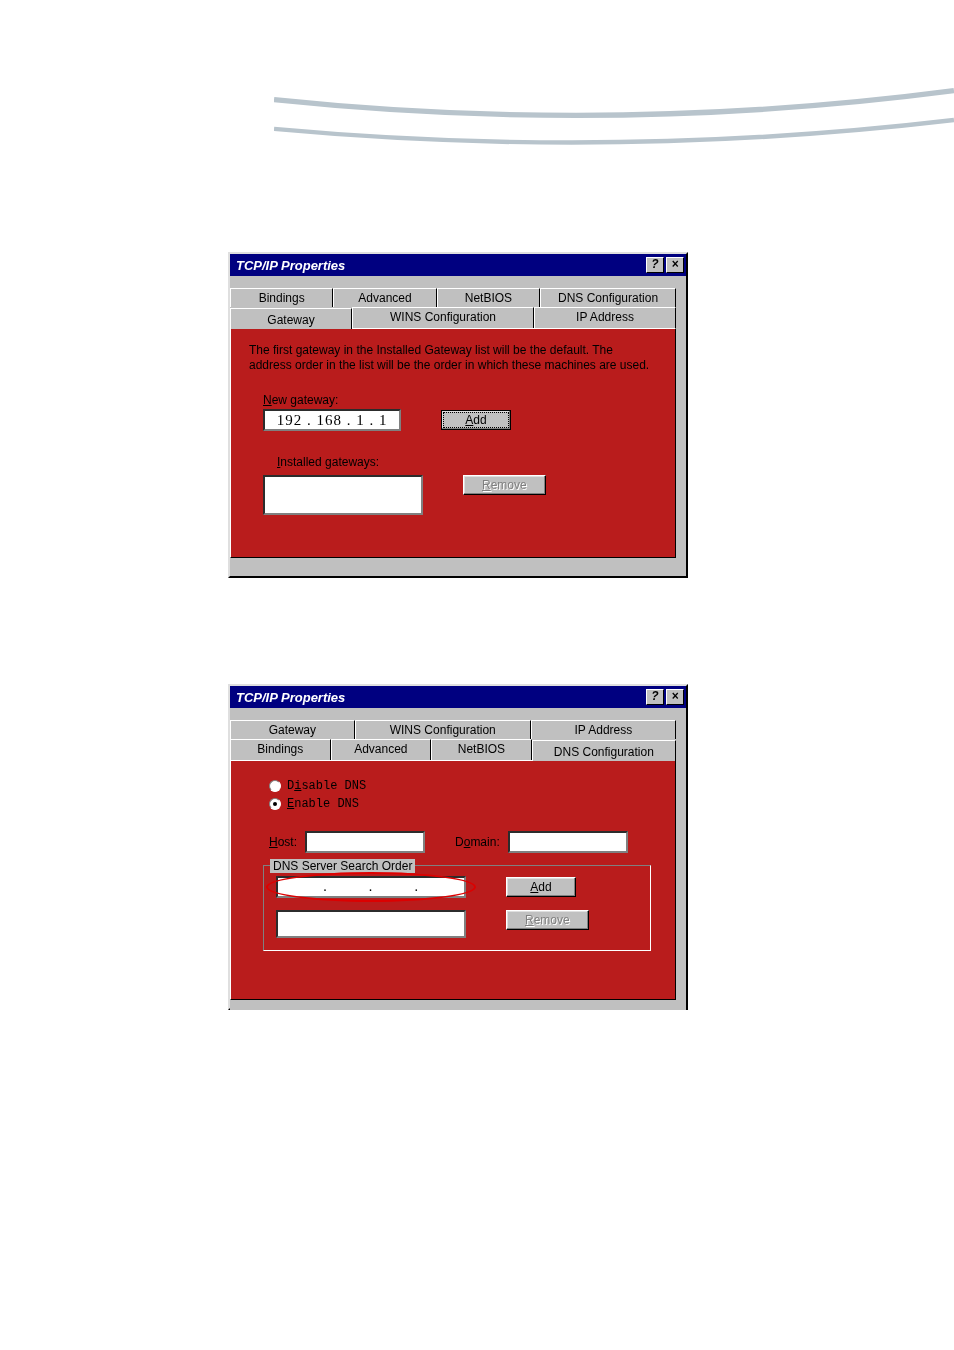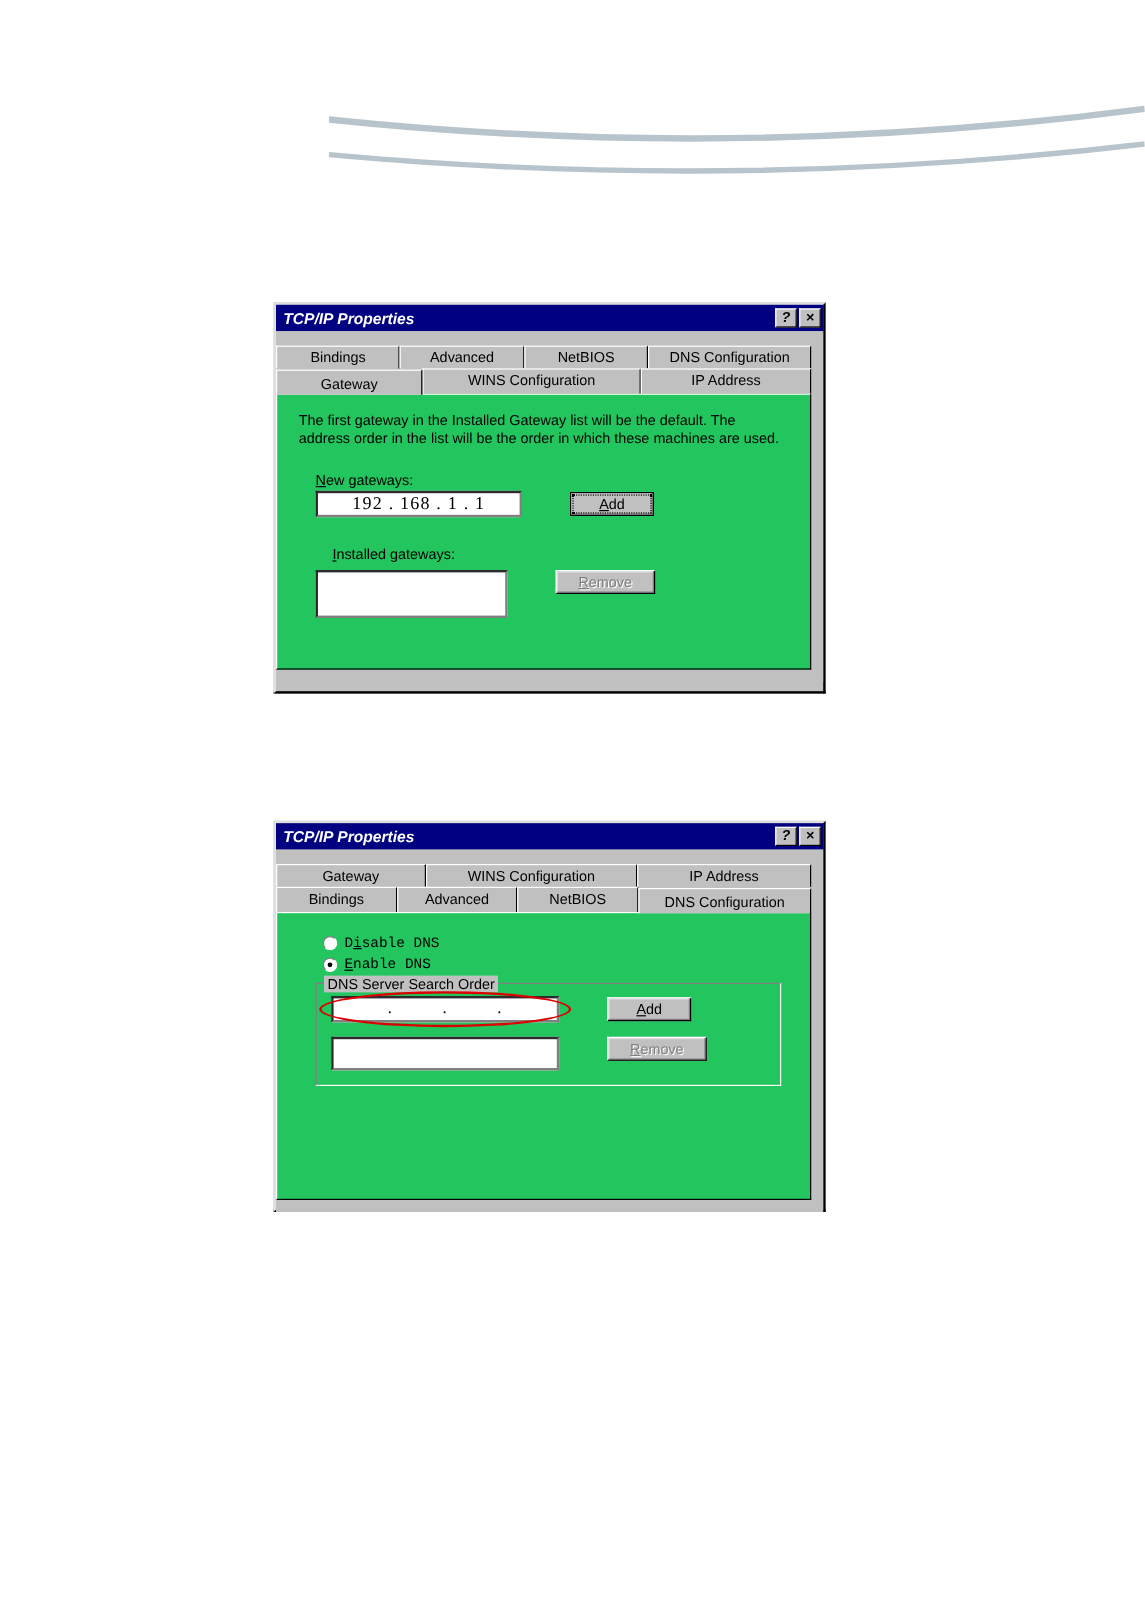--- a/index.html
+++ b/index.html
@@ -99,21 +99,21 @@
     background: #c0c0c0;
     z-index: 2;
     padding-top: 4px;
     top: 1px;
   }
   .tab-panel {
     border: 1px solid #000;
     border-top-color: #fff;
     border-left-color: #fff;
     padding: 14px 18px 18px 18px;
-    background: #22c55e;
+    background: #b91c1c;
     min-height: 230px;
   }
 
   
   .btn95 {
     background: #c0c0c0;
     border: 1px solid #000;
     border-top-color: #fff;
     border-left-color: #fff;
     box-shadow: inset -1px -1px 0 #808080, inset 1px 1px 0 #dfdfdf;
@@ -219,23 +219,23 @@
     </div>
     <div class="tab-row">
       <div class="tab selected" style="flex:1"><span>Gateway</span></div>
       <div class="tab" style="flex:1.6"><span>WINS Configuration</span></div>
       <div class="tab" style="flex:1.2"><span>IP Address</span></div>
     </div>
     <div class="tab-panel">
       <div class="desc">The first gateway in the Installed Gateway list will be the default. The address order in the list will be the order in which these machines are used.</div>
 
       <div style="margin-left:14px;">
-        <div><span class="u">N</span><span>ew gateways:</span></div>
+        <div><span class="u">N</span><span>ew gateway:</span></div>
         <div style="display:flex; align-items:center; gap:40px; margin-top:2px;">
-          <div class="input95" style="width:172px; text-align:center;"><span>192 . 168 .   1  .   1</span></div>
+          <div class="input95" style="width:138px; text-align:center;"><span>192 . 168 .   1  .   1</span></div>
           <div class="btn95 focused"><span class="u">A</span><span>dd</span></div>
         </div>
       </div>
 
       <div class="grp" style="margin-top:24px; margin-left:6px; border:none; padding:0;">
         <div style="margin-left:22px;"><span class="u">I</span><span>nstalled gateways:</span></div>
         <div style="display:flex; align-items:flex-start; gap:40px; margin-top:6px; margin-left:8px;">
           <div class="select95 listbox95" style="width:160px; height:40px;"></div>
           <div class="btn95 disabled"><span class="u">R</span><span>emove</span></div>
         </div>
@@ -270,20 +270,26 @@
         <span class="radio-dot"></span>
         <span>D<span class="u">i</span>sable DNS</span>
       </div>
       <div class="radio-row">
         <span class="radio-dot">
             <span class="fill"></span>
           </span>
         <span><span class="u">E</span>nable DNS</span>
       </div>
 
+      <div class="field-row" style="margin-left:20px; margin-top:20px;">
+        <label><span class="u">H</span>ost:</label>
+        <div class="input95" style="width:120px;"></div>
+        <label style="margin-left:22px;">D<span class="u">o</span>main:</label>
+        <div class="input95" style="width:120px;"></div>
+      </div>
 
       <div class="grp" style="margin-left:14px; margin-right:6px; position:relative;">
         <div class="grp-label">DNS Server Search Order</div>
 
         <div style="display:flex; align-items:center; gap:40px; position:relative;">
           <div class="input95 ip-dots" style="width:190px;">
             <span>.</span>
             <span>.</span>
             <span>.</span>
           </div>

